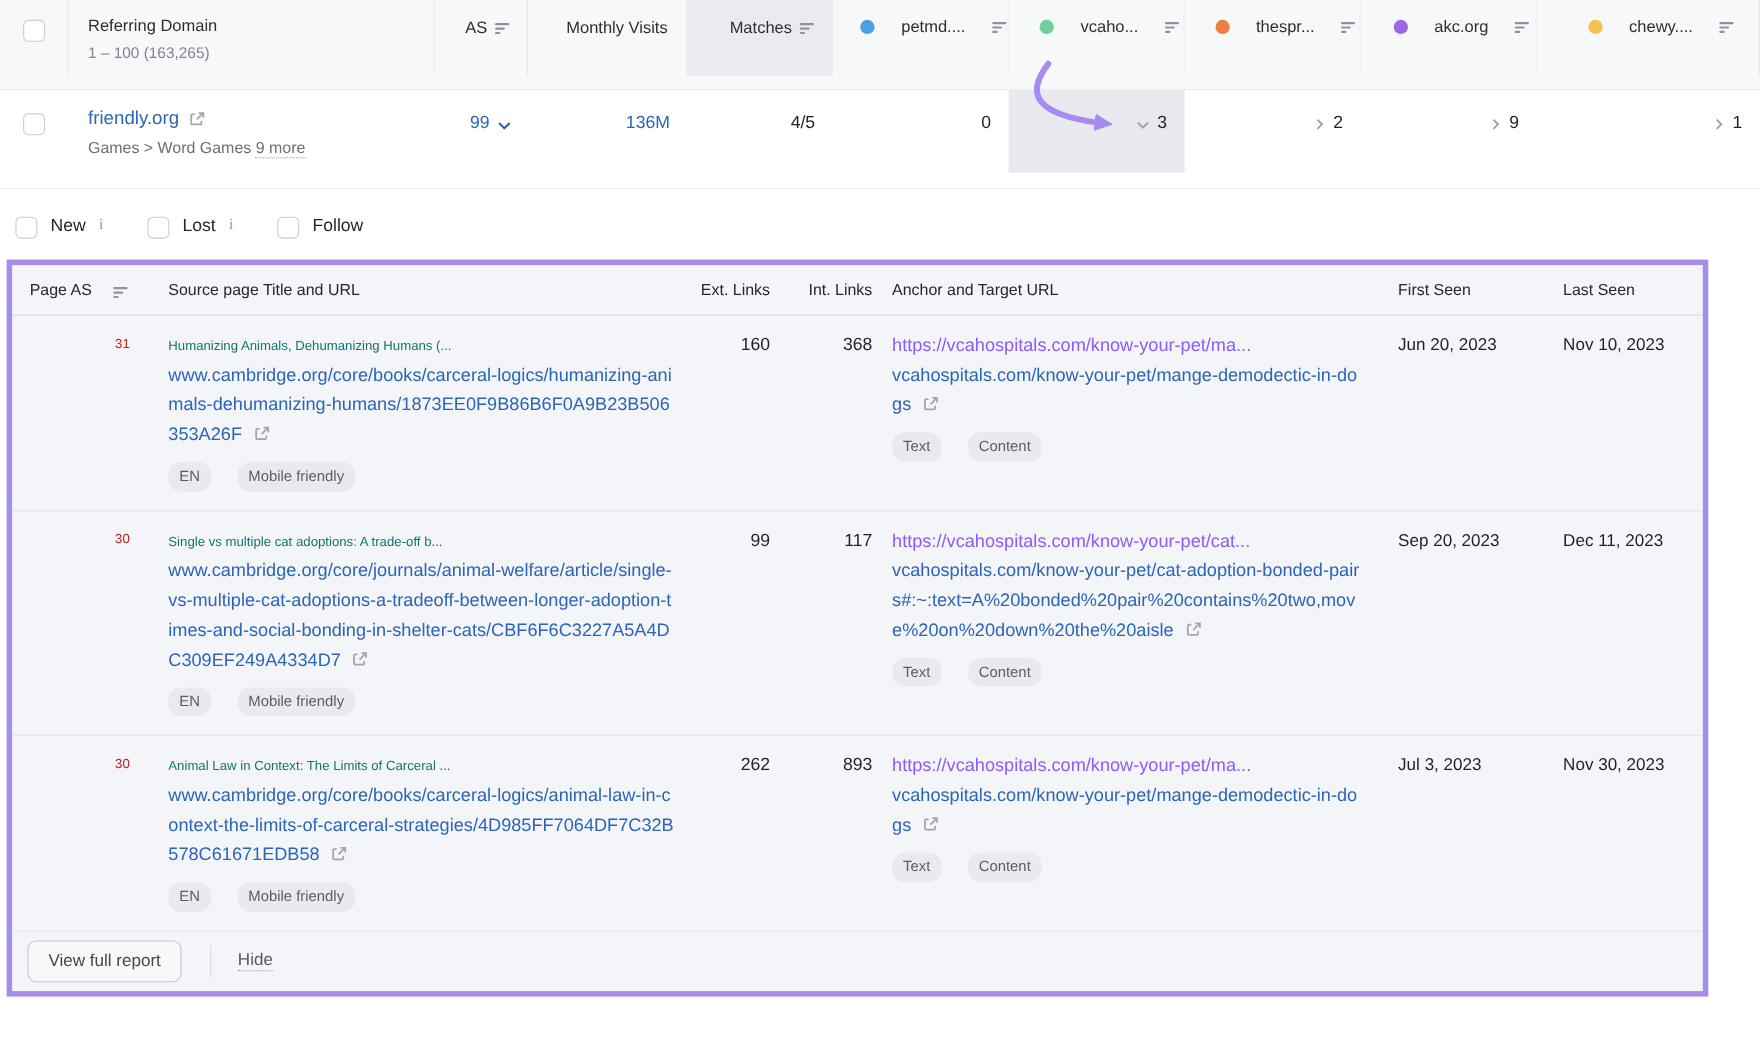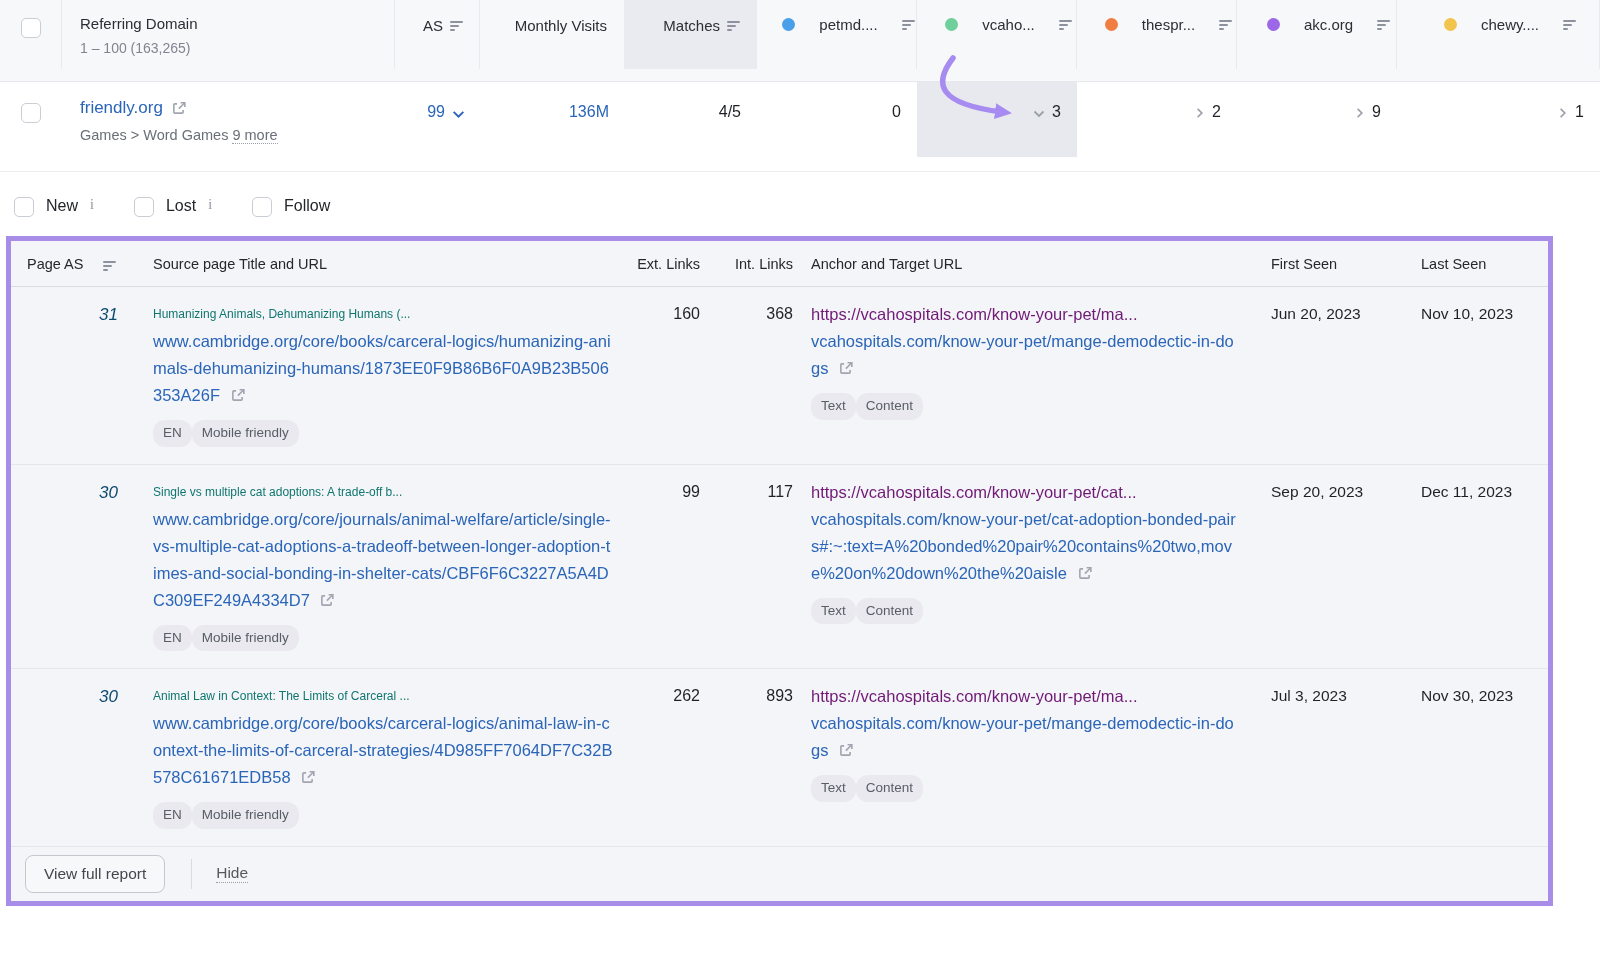--- a/index.html
+++ b/index.html
@@ -59,31 +59,31 @@
     grid-template-columns:118px 500px 80px 94px 468px 150px 1fr;
   }
   .bl-header { height:46px; align-items:center; border-bottom:1px solid #d9dce2; font-size:14.5px; color:#25272c; }
   .blh-pageas { display:flex; align-items:center; gap:20px; padding-left:16px; }
   .blh-title { padding-left:24px; }
   .blh-right { text-align:right; }
   .blh-ext { padding-right:9px; } .blh-int { padding-right:10px; }
   .blh-anchor { padding-left:8px; }
 
   .bl-row { padding:15px 0 17px 0; border-bottom:1px solid #e4e6eb; }
-  .blc-pageas { text-align:right; padding-right:11px; font-size:17px; color:#0c4a6e; padding-top:3px;font-style:italic; }
+  .blc-pageas { text-align:right; padding-right:11px; font-size:12px; color:#b91c1c; padding-top:3px; }
   .blc-main { padding:0 16px 0 24px; }
   .blc-num { text-align:right; font-size:16px; color:#1f2126; padding-top:3px; }
   .blc-ext { padding-right:9px; } .blc-int { padding-right:10px; }
   .blc-anchor { padding:0 30px 0 8px; }
   .blc-date { font-size:15.5px; color:#1f2126; padding-top:3px; }
 
   .row-title { font-size:12px; color:#0f766e; white-space:nowrap; overflow:hidden; line-height:24px; }
   .url-link { font-size:16.5px; color:#2a65b8; line-height:27px; word-break:break-all; cursor:pointer; margin-top:2px; }
-  .anchor-text { font-size:16.5px; color:#701a75; white-space:nowrap; overflow:hidden; line-height:24px; }
-  .badges { display:flex; gap:0; margin-top:11px;align-items:center; }
+  .anchor-text { font-size:16.5px; color:#8b5cf6; white-space:nowrap; overflow:hidden; line-height:24px; }
+  .badges { display:flex; gap:24px; margin-top:11px;align-items:center; }
   .badge { background:#e9e9ef; color:#595d66; font-size:13.5px; line-height:1; padding:6px 10px 7px; border-radius:12px; }
 
   
   .bl-footer { display:flex; align-items:center; height:54px; padding-left:14px; }
   .btn-report { font-size:15.5px; color:#42464e; background:#f7f8fa; border:1px solid #c5c8d0; border-radius:8px; padding:9px 18px; cursor:pointer; font-family:inherit; }
   .v-divider { width:1px; height:30px; background:#d9dbe0; margin:0 24px 0 26px; }
   .hide-link { font-size:15.5px; color:#55585f; border-bottom:1px dotted #9aa0ab; cursor:pointer; }
 
   .arrow-overlay { position:absolute; left:900px; top:42px; pointer-events:none; z-index:5; }
 </style>

